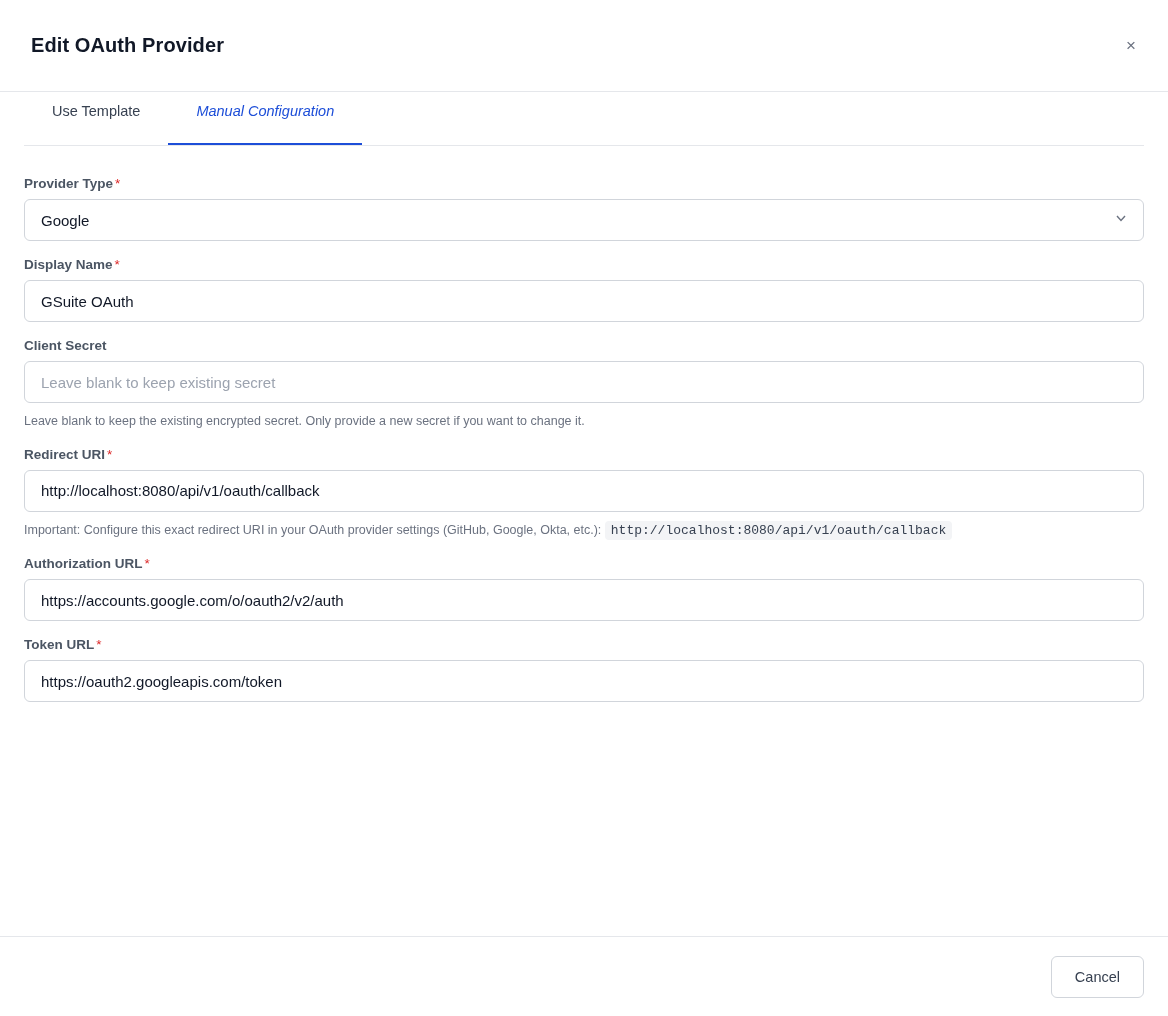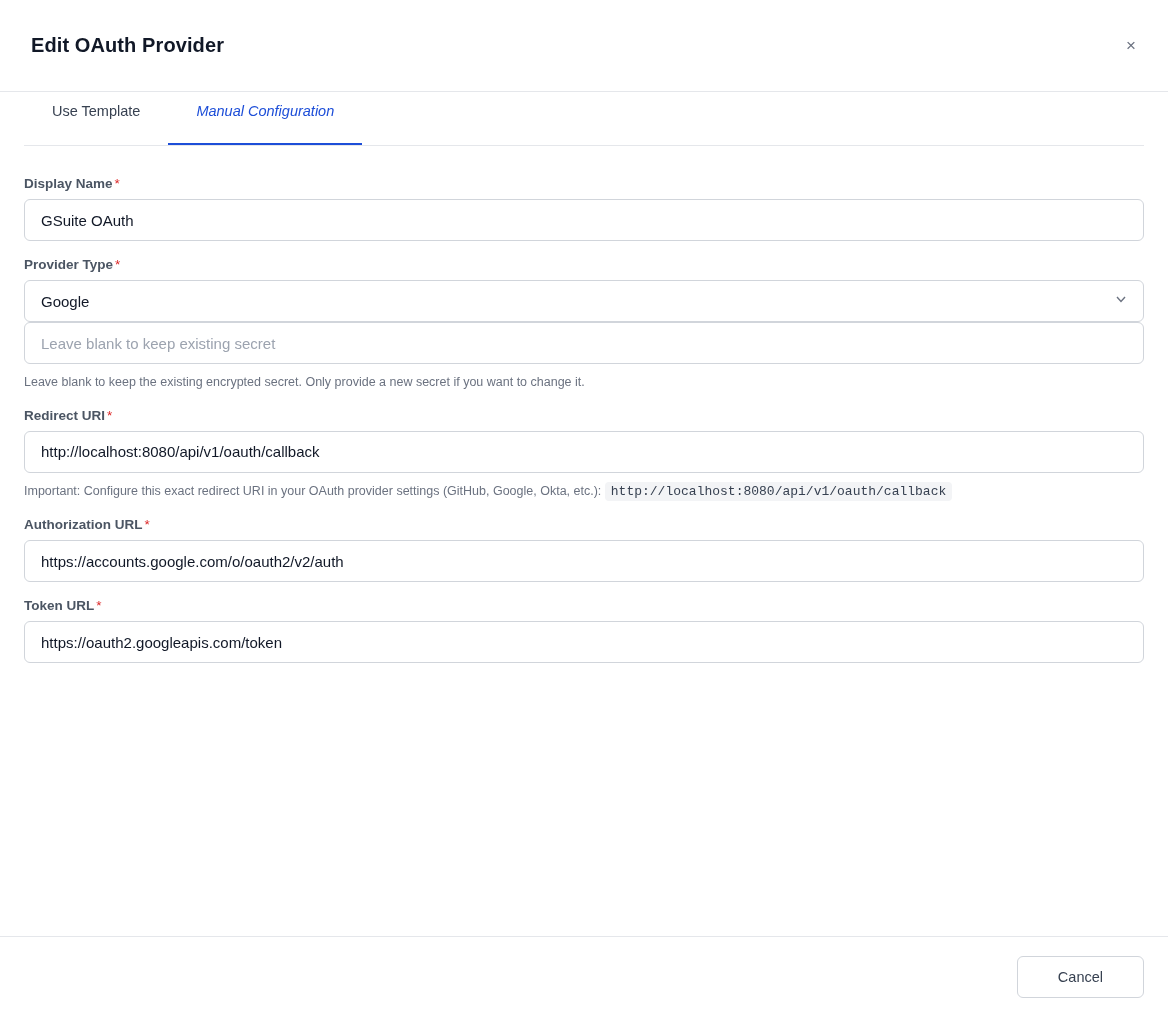--- a/index.html
+++ b/index.html
@@ -159,21 +159,21 @@
     justify-content: flex-end;
     gap: 16px;
     padding: 0 24px;
   }
   .btn {
     height: 42px;
     border-radius: 6px;
     font-size: 14.5px;
     font-family: inherit;
     cursor: pointer;
-    padding: 0 40px;
+    padding: 0 23px;
   }
   .btn-secondary {
     background: #fff;
     border: 1px solid #d1d5db;
     color: #374151;
   }
   .btn-primary {
     background: #2b3f91;
     border: 1px solid #2b3f91;
     color: #ffffff;
@@ -190,44 +190,47 @@
   </div>
 
   <div class="dialog-body">
 
     <div class="tabs">
       <button class="tab">Use Template</button>
       <button class="tab active">Manual Configuration</button>
     </div>
 
     <div class="form">
-
-      <div class="field">
-        <label class="label">
-          <span>Display Name</span><span class="req">*</span>
-        </label>
-        <input class="input" value="GSuite OAuth" style="">
-      </div>
 
       <div class="field">
         <label class="label">
           <span>Provider Type</span><span class="req">*</span>
         </label>
         <div class="select-wrap">
           <div class="select">Google</div>
           <span class="caret">
             <svg width="14" height="14" viewBox="0 0 14 14">
                 <path d="M3 5 L7 9.5 L11 5" fill="none" stroke="#6b7280" stroke-width="1.4"></path>
               </svg>
           </span>
         </div>
       </div>
 
-
-      <div class="field">
+      <div class="field">
+        <label class="label">
+          <span>Display Name</span><span class="req">*</span>
+        </label>
+        <input class="input" value="GSuite OAuth" style="">
+      </div>
+
+
+      <div class="field">
+        <label class="label">
+          <span>Client Secret</span><span class="req"></span>
+        </label>
         <input class="input" placeholder="Leave blank to keep existing secret" style="">
         <div class="helper">Leave blank to keep the existing encrypted secret. Only provide a new secret if you want to change it.</div>
       </div>
 
       <div class="field">
         <label class="label">
           <span>Redirect URI</span><span class="req">*</span>
         </label>
         <input class="input" value="http://localhost:8080/api/v1/oauth/callback" style="">
         <div class="helper">

